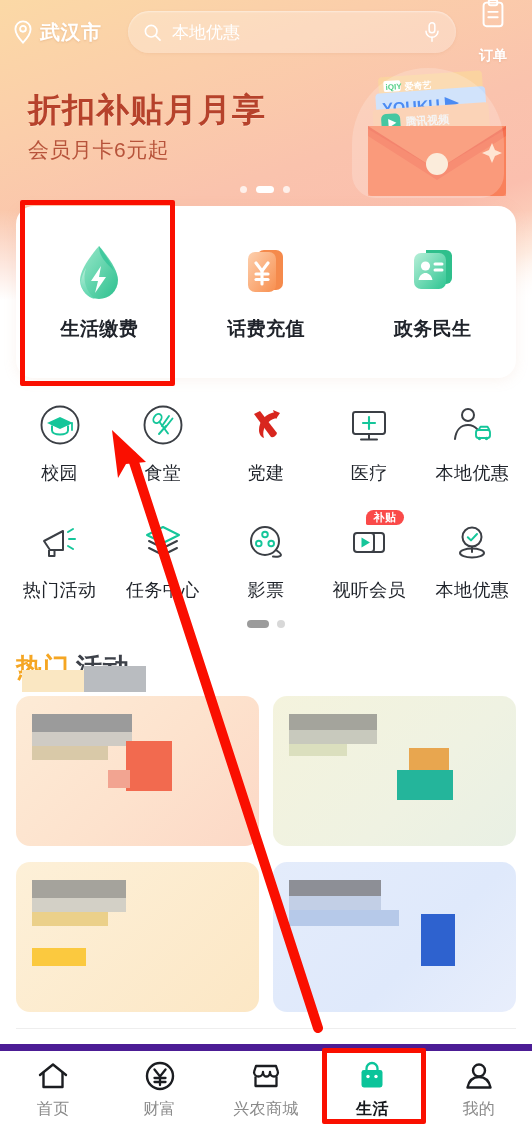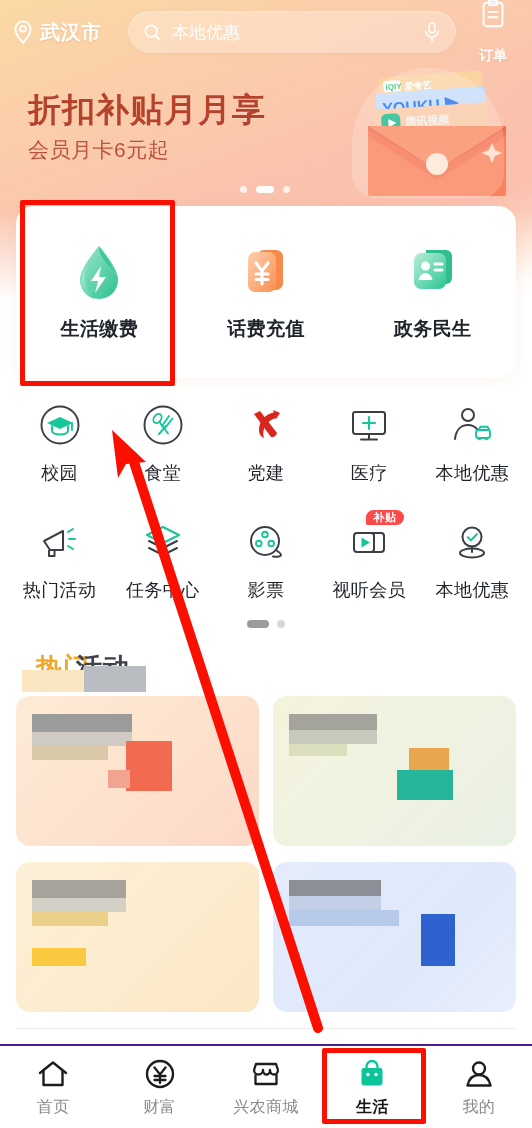--- a/index.html
+++ b/index.html
@@ -91,41 +91,41 @@
     letter-spacing:.3px;
   }
   .grid-dots { display:flex; justify-content:center; align-items:center; gap:8px; margin-top:18px; }
   .gdot { width:8px; height:8px; border-radius:4px; background:#d8d8d8; }
   .gdot.active { width:22px; background:#9b9b9b; }
 
   
   .hot { position:absolute; left:0; top:648px; width:532px; }
   .hot-head { position:relative; height:42px; padding-left:16px; }
   .hot-head .h1 { position:absolute; left:16px; top:2px; font-size:26px; font-weight:800;
-                  color:#f5a623; letter-spacing:1px;margin-left:20px; }
+                  color:#f5a623; letter-spacing:1px; }
   .hot-head .h2 { position:absolute; left:76px; top:2px; font-size:26px; font-weight:800;
                   color:#3d4149; letter-spacing:1px; }
   .hot-head .blur-a { position:absolute; left:22px; top:22px; width:62px; height:22px;
                       background:#fae7c2; }
   .hot-head .blur-b { position:absolute; left:84px; top:18px; width:62px; height:26px;
                       background:#b9bcc0; }
   .cards { padding:6px 16px 0 16px; }
   .card-row { display:flex; gap:14px; margin-bottom:16px; }
   .card { flex:1 1 0; height:150px; border-radius:14px; position:relative; overflow:hidden; }
   .card.c1 { background:linear-gradient(135deg,#fdebd6 0%,#fde2cd 55%,#fcd8c6 100%); }
   .card.c2 { background:linear-gradient(135deg,#f4f3dd 0%,#eff2e2 60%,#e9f0e4 100%); }
   .card.c3 { background:linear-gradient(135deg,#fdf0d8 0%,#fce7c5 100%); }
   .card.c4 { background:linear-gradient(135deg,#e4ecfb 0%,#dfe9fb 60%,#e8eefc 100%); }
   .px { position:absolute; background:#a9a9a9; }
   .divider { height:1px; background:#eeeeee; margin:8px 16px 0 16px; }
 
   
   .tabbar {
     position:absolute; left:0; bottom:0; width:532px; height:84px; background:#ffffff;
-    border-top:2px solid #4c1d95; display:flex; align-items:center;
+    border-top:7px solid #4c1d95; display:flex; align-items:center;
   }
   .tab { flex:1 1 0; display:flex; flex-direction:column; align-items:center; gap:6px; }
   .tab-ico { width:34px; height:34px; }
   .tab-label { font-size:16px; color:#8a8a8a; letter-spacing:.4px; }
   .tab.active .tab-label { color:#16181c; font-weight:700; }
 
   
   .anno-box {
     position:absolute; border:5px solid #fa0f00; border-radius:2px;
     pointer-events:none; background:transparent;

